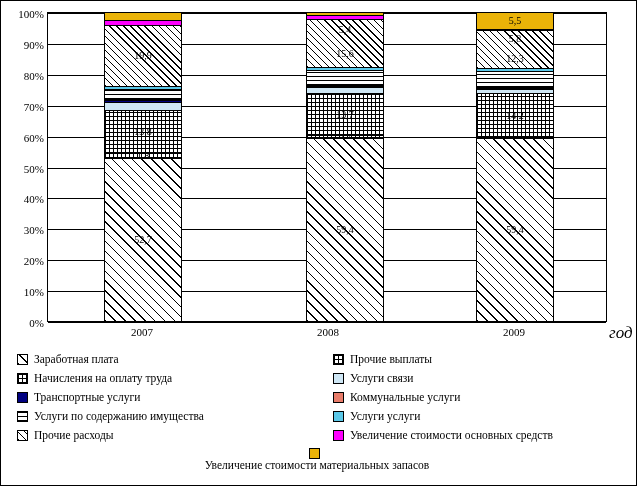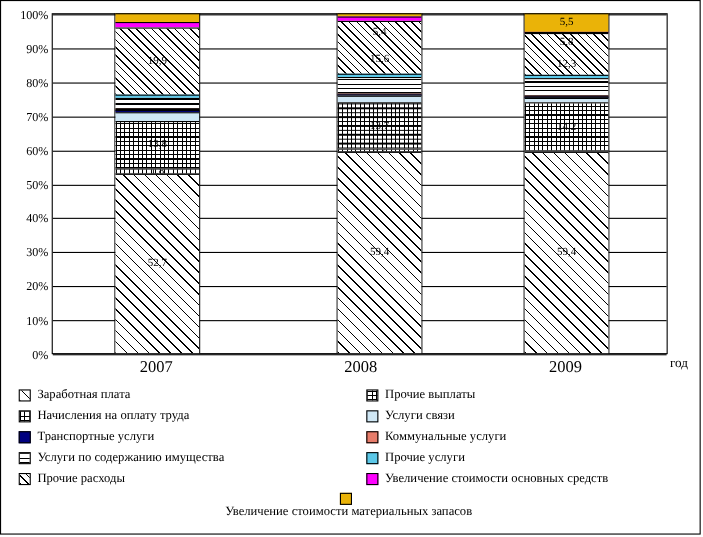--- a/index.html
+++ b/index.html
@@ -33,26 +33,27 @@
     transform:translateY(-50%);
     font-size:11px;
     white-space:nowrap;
   }
   .gridline{
     position:absolute;left:0;right:0;height:0;border-top:1px solid #000;
   }
   .xtick-label{
     position:absolute;top:100%;margin-top:5px;
     transform:translateX(-50%);
-    font-size:15px;
+    font-size:11px;
   }
   #xaxis-title{
     position:absolute;
     left:608px;top:322px;
-    font-size:12px;
+    font-size:17px;
+    font-style:italic;
   }
   
   .bar{
     position:absolute;
     bottom:0;
     width:76px;
     border-left:1px solid #000;
     border-right:1px solid #000;
   }
   .seg{
@@ -318,21 +319,21 @@
       </div>
     </div>
 
     <div class="legend-row">
       <div class="legend-item col1">
         <span class="swatch p-horiz"></span>
         <span>Услуги по содержанию имущества</span>
       </div>
       <div class="legend-item col2">
         <span class="swatch p-cyan"></span>
-        <span>Прочие услуги</span>
+        <span>Услуги услуги</span>
       </div>
     </div>
 
     <div class="legend-row">
       <div class="legend-item col1">
         <span class="swatch p-diag-narrow"></span>
         <span>Прочие расходы</span>
       </div>
       <div class="legend-item col2">
         <span class="swatch p-magenta"></span>

